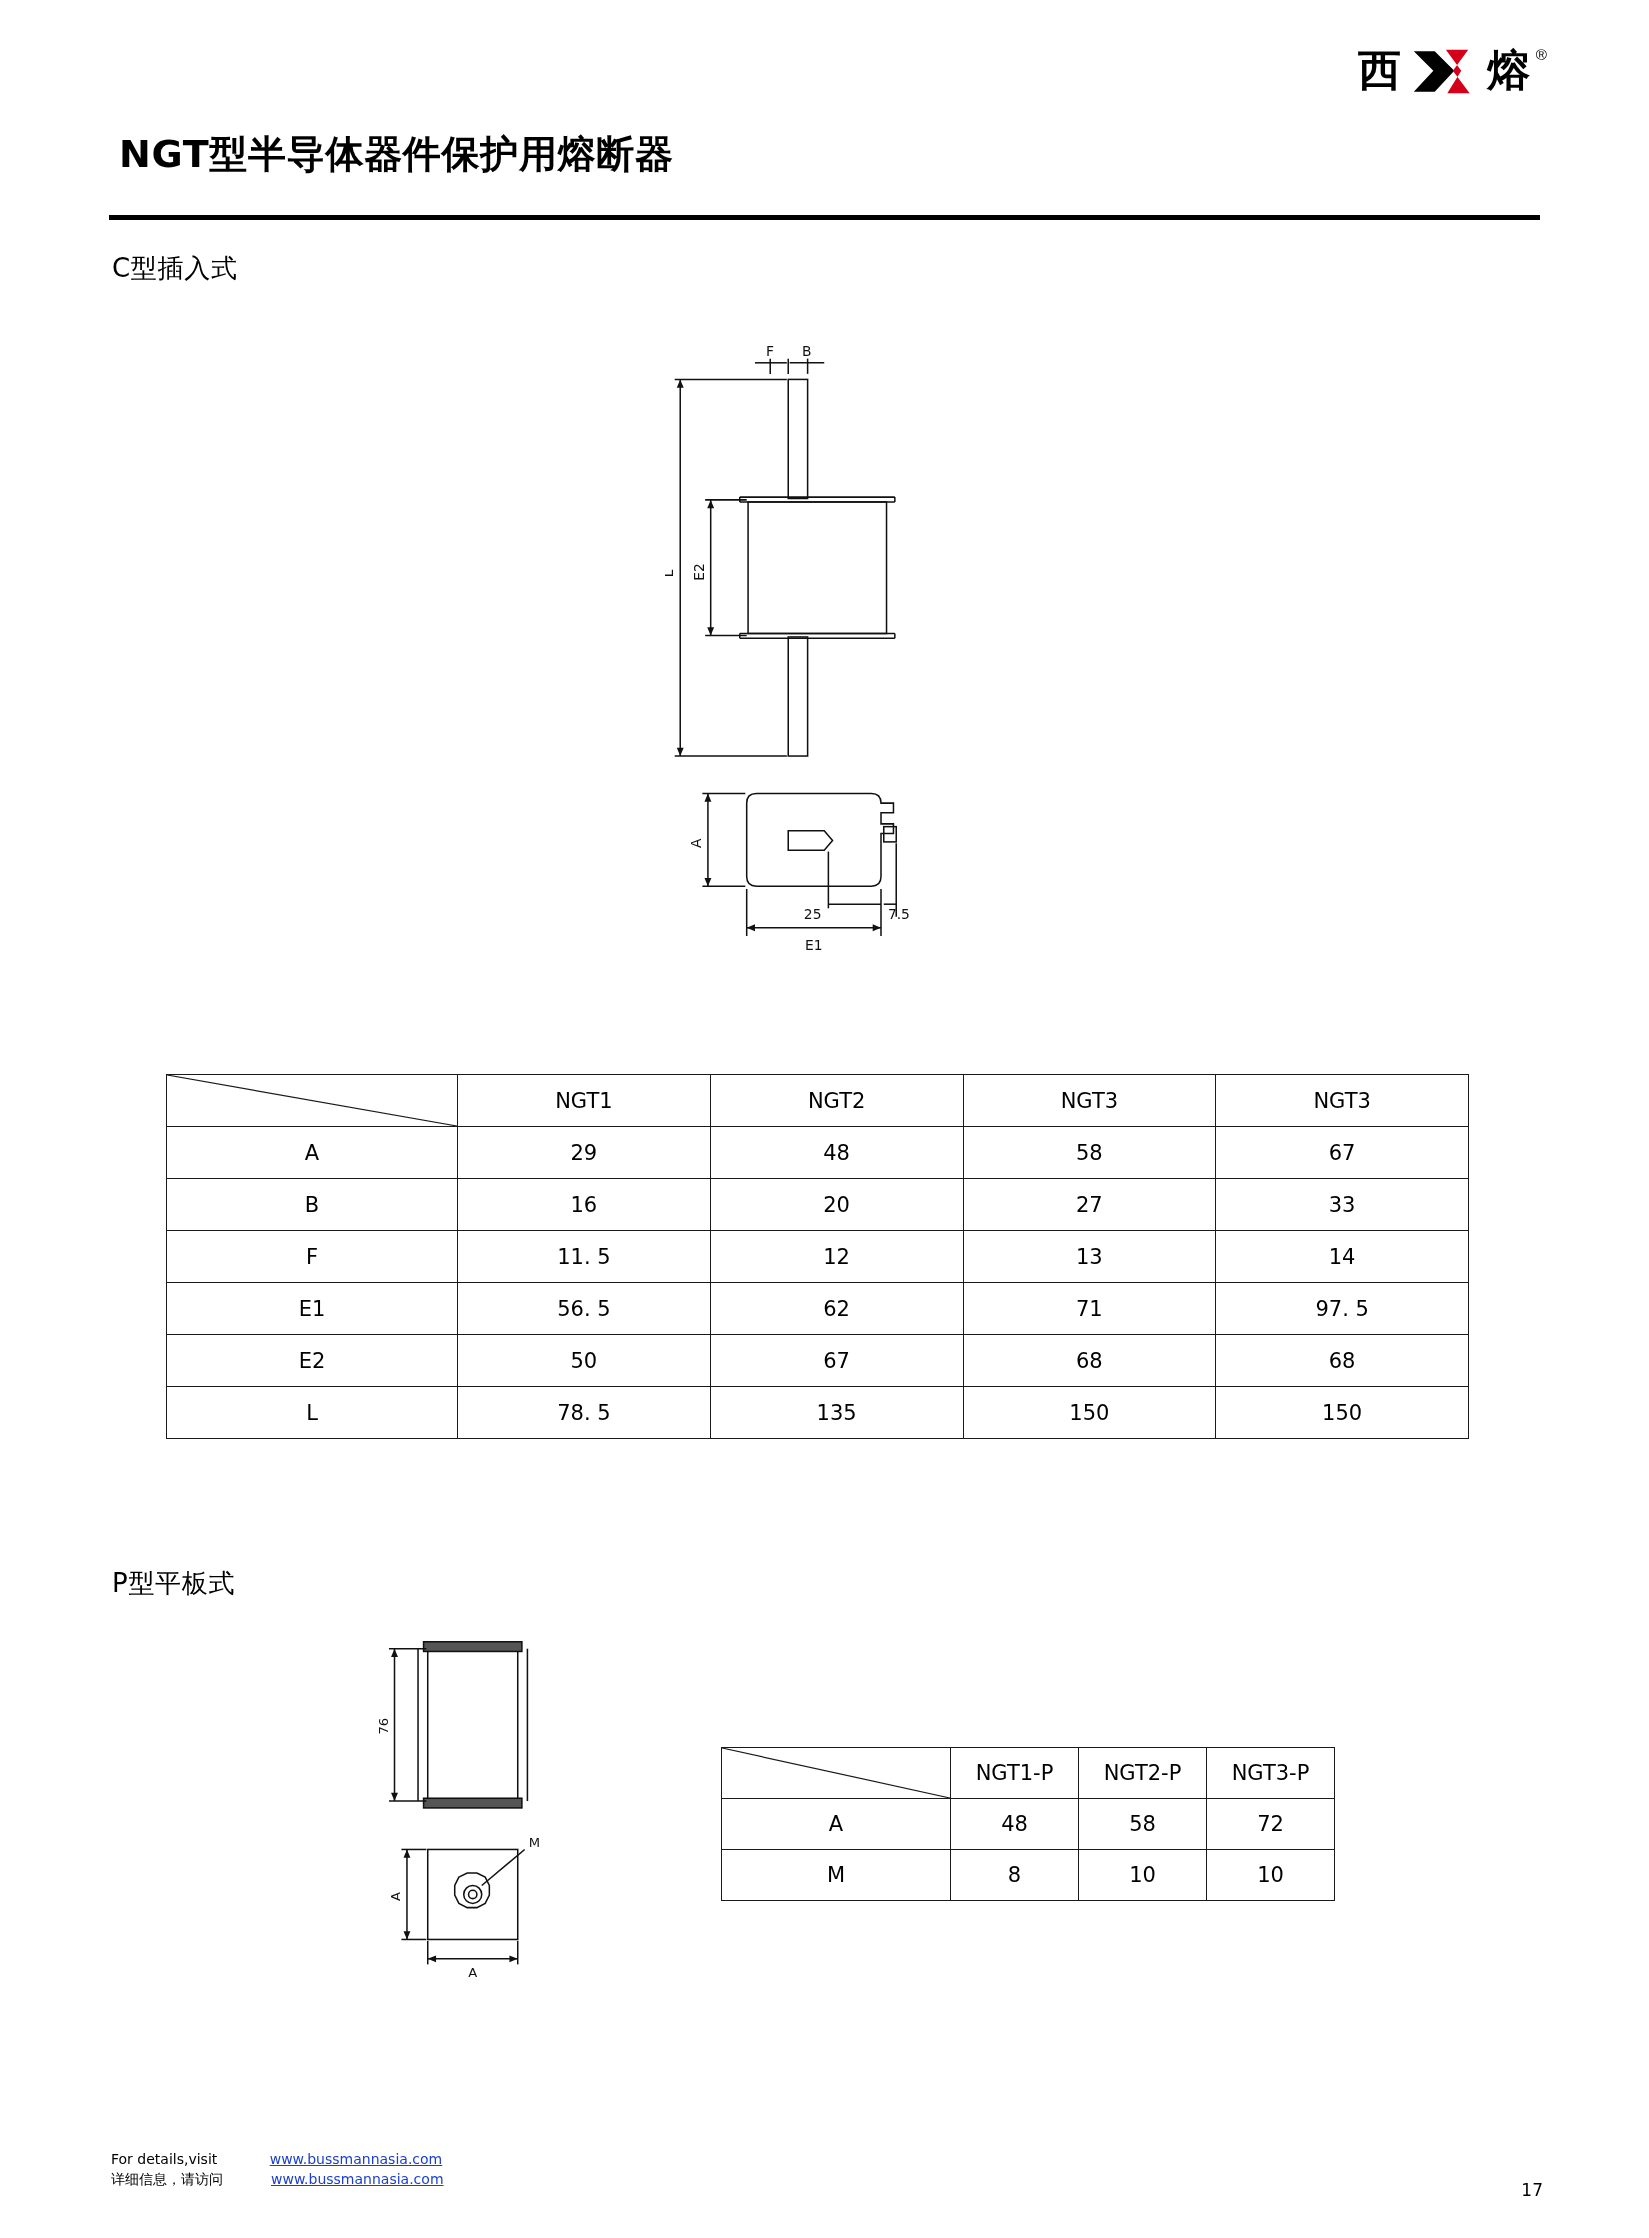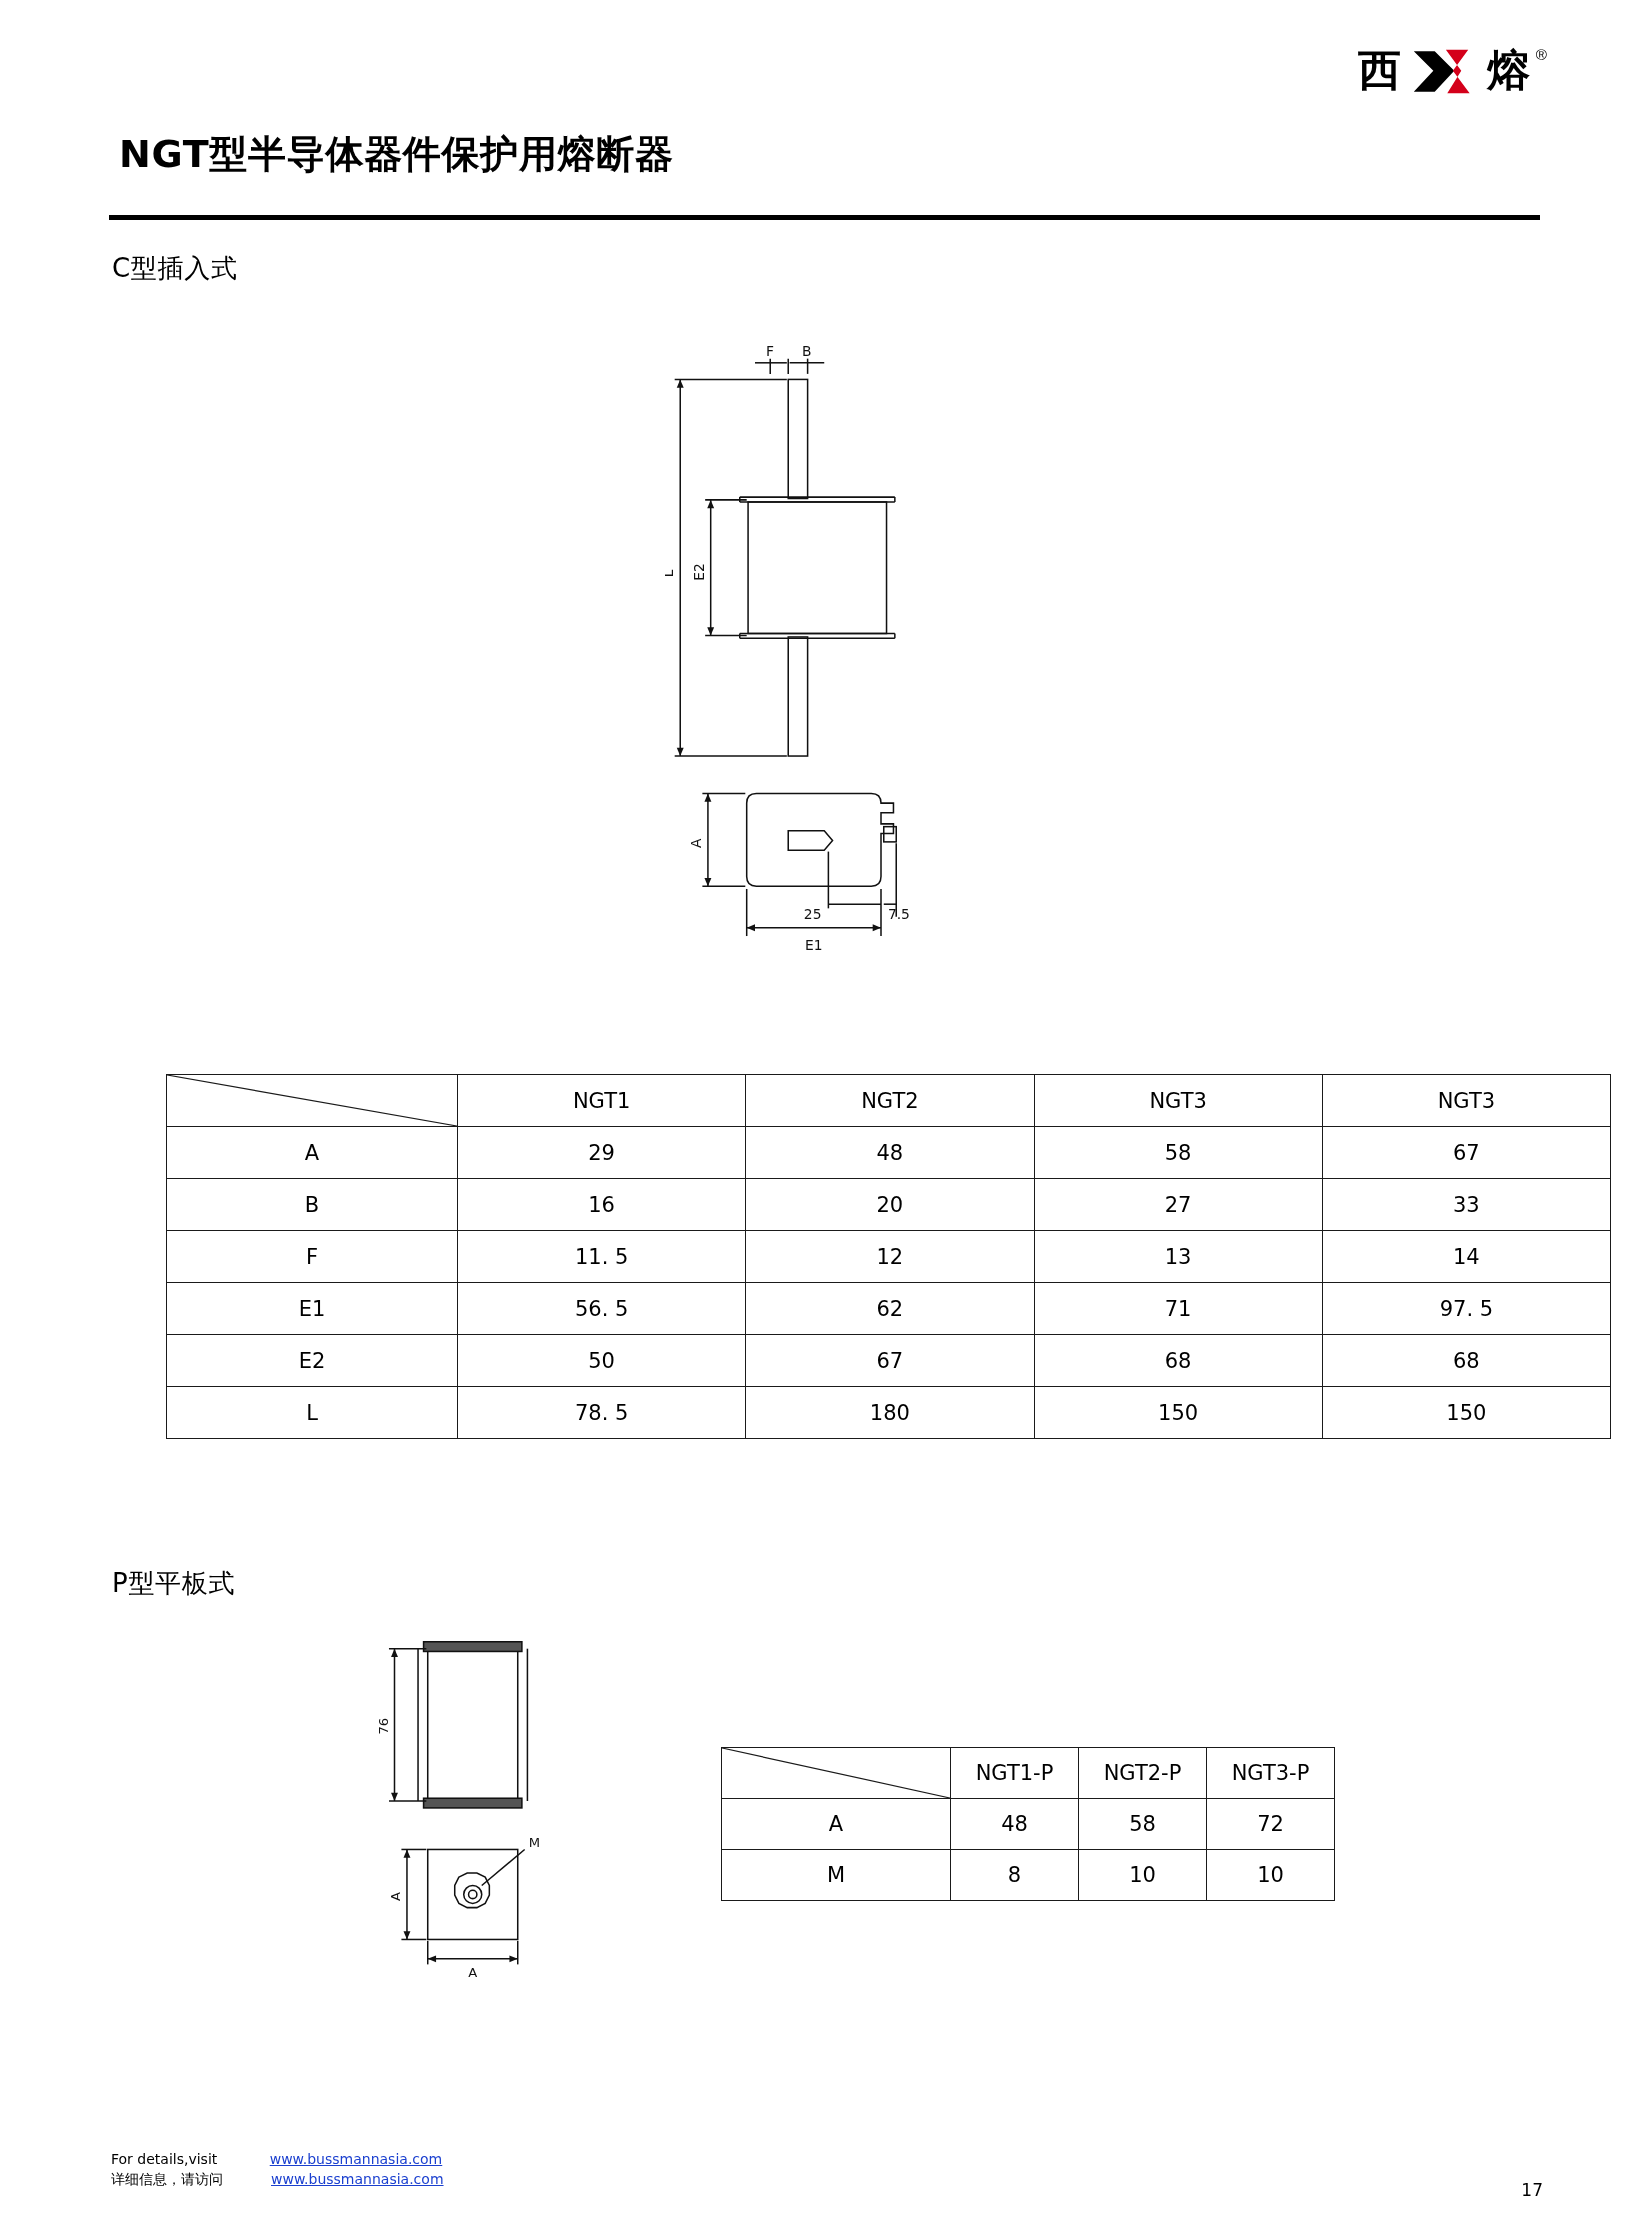--- a/index.html
+++ b/index.html
@@ -96,21 +96,21 @@
     border: 1.4px solid #1a1a1a;
     text-align: center;
     font-weight: normal;
     font-size: 21px;
     padding: 0;
   }
   #table-c {
     position: absolute;
     top: 1074px;
     left: 166px;
-    width: 1445px;
+    width: 1303px;
   }
   #table-c td, #table-c th { height: 51px; }
   #table-c col.label { width: 291px; }
   #table-p {
     position: absolute;
     top: 1747px;
     left: 721px;
     width: 614px;
   }
   #table-p td, #table-p th { height: 50px; }
@@ -297,21 +297,21 @@
     <tr>
       <td>E2</td>
       <td>50</td>
       <td>67</td>
       <td>68</td>
       <td>68</td>
     </tr>
     <tr>
       <td>L</td>
       <td>78. 5</td>
-      <td>180</td>
+      <td>135</td>
       <td>150</td>
       <td>150</td>
     </tr>
   </tbody>
 </table>
 
 <div class="section-title" id="sec-p">P型平板式</div>
 
 <div class="drawing" id="drawing-p">
   <svg width="277" height="360" viewBox="0 0 400 520">

